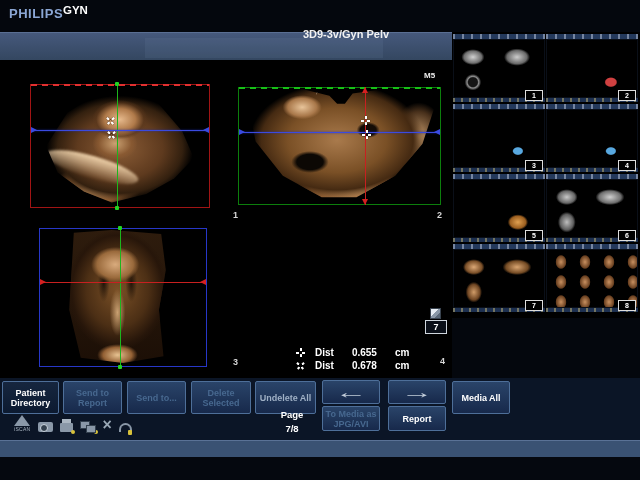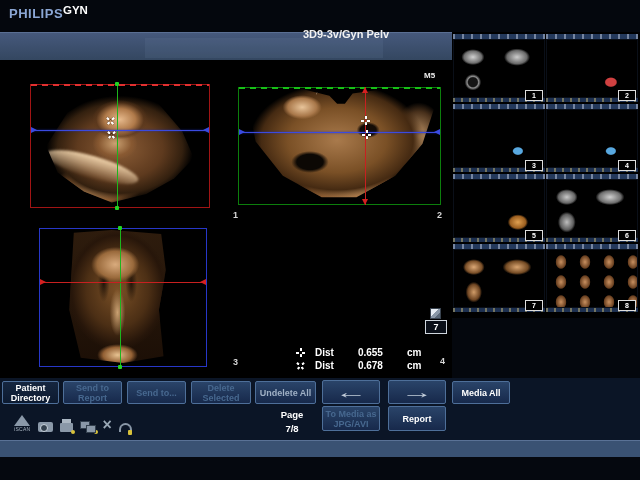--- a/index.html
+++ b/index.html
@@ -76,21 +76,21 @@
       radial-gradient(ellipse 52px 62px at 50% 45%,#7a5026 0%,#4c2f15 60%,#27160a 88%,rgba(0,0,0,0) 97%),
       linear-gradient(#2e1c0d,#1c0f06);}
   
   .cube{position:absolute;left:430px;top:248px;width:9px;height:9px;
     background:linear-gradient(135deg,#e8eef4 0 40%,#8a98a8 40% 70%,#5a6878 70%);border:1px solid #3a4450;}
   .framebox{position:absolute;left:425px;top:260px;width:20px;height:12px;border:1px solid #cfd6dd;
     background:#0a0f18;color:#fff;font-size:9px;font-weight:bold;text-align:center;line-height:12px;}
   .meas{position:absolute;left:296px;top:286px;color:#fff;font-size:10px;font-weight:bold;}
   .meas .row{display:flex;align-items:center;height:13px;}
   .meas .mk{position:relative;width:9px;height:9px;margin-right:10px;flex:0 0 9px;}
-  .meas .txt{display:flex;gap:24px;}
+  .meas .txt{display:flex;gap:18px;}
   
   .thumbs{position:absolute;left:452px;top:32px;width:188px;height:286px;background:#000;}
   .thumb{position:absolute;width:92px;height:68px;background:#0a0f18;cursor:pointer;}
   .thumb .bar{position:absolute;left:0;top:0;width:100%;height:5px;background:#24395c;
     background-image:repeating-linear-gradient(90deg,rgba(200,210,230,.5) 0 2px,transparent 2px 9px);}
   .thumb .foot{position:absolute;left:0;bottom:0;width:100%;height:4px;background:#1d3050;
     background-image:repeating-linear-gradient(90deg,rgba(220,200,120,.45) 0 2px,transparent 2px 8px);}
   .thumb .mini{position:absolute;left:1px;top:6px;right:1px;bottom:5px;background-color:#000;}
   .thumb .num{position:absolute;right:2px;bottom:1px;min-width:10px;padding:0 3px;border:1px solid #ddd;
     background:#000;color:#fff;font-size:7px;font-weight:bold;line-height:9px;text-align:center;z-index:2;}
@@ -109,21 +109,21 @@
     radial-gradient(ellipse 20px 11px at 70% 30%,#cfcfcf,#6e6e6e 55%,rgba(0,0,0,0) 72%),
     radial-gradient(ellipse 12px 14px at 22% 74%,#bdbdbd,#5e5e5e 55%,rgba(0,0,0,0) 74%);}
   .v7sep{background-image:
     radial-gradient(ellipse 15px 11px at 22% 30%,#dca876,#7a4f28 55%,rgba(0,0,0,0) 72%),
     radial-gradient(ellipse 20px 11px at 70% 30%,#d8a470,#744b24 55%,rgba(0,0,0,0) 72%),
     radial-gradient(ellipse 11px 14px at 22% 74%,#d09c68,#6e4522 55%,rgba(0,0,0,0) 74%);}
   .v8grid{background-image:radial-gradient(ellipse 7px 9px at 50% 50%,#c89060,#6a4020 68%,rgba(0,0,0,0) 80%);
     background-size:24px 20px;background-repeat:repeat;background-position:2px 2px;}
   
   .bottom{position:absolute;left:0;top:378px;width:640px;height:102px;background:#0b1526;}
-  .btn{position:absolute;height:23px;box-sizing:border-box;border:1px solid #4e6f99;border-radius:2px;
+  .btn{position:absolute;height:33px;box-sizing:border-box;border:1px solid #4e6f99;border-radius:2px;
     background:linear-gradient(#2a4469,#17294b);color:#fff;font-size:9px;font-weight:bold;
     display:flex;align-items:center;justify-content:center;text-align:center;white-space:pre-line;
     line-height:10px;cursor:pointer;padding:0 2px;}
   .btn.dark{background:linear-gradient(#16263f,#0c1a30);}
   .btn.disabled{color:#47688f;}
   .btn.dim{color:#9fb0c5;}
   .btn.focusring{box-shadow:0 0 0 1.5px #7e9cc4;}
   .arrowbtn{font-weight:normal;}
   .arrowbtn span{font-size:17px;color:#c2cdda;transform:scaleX(1.9);display:block;line-height:17px;}
   .pageblock{position:absolute;left:268px;top:408px;width:48px;color:#fff;font-size:9.5px;font-weight:bold;

